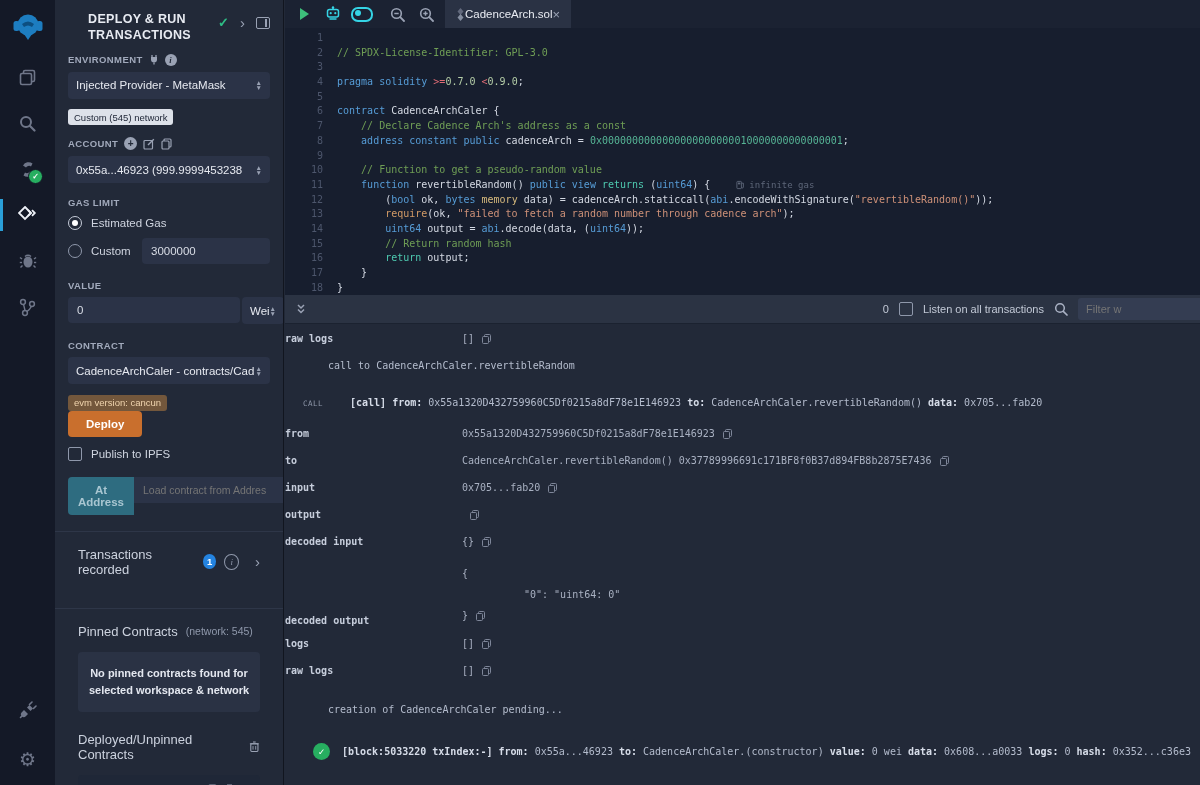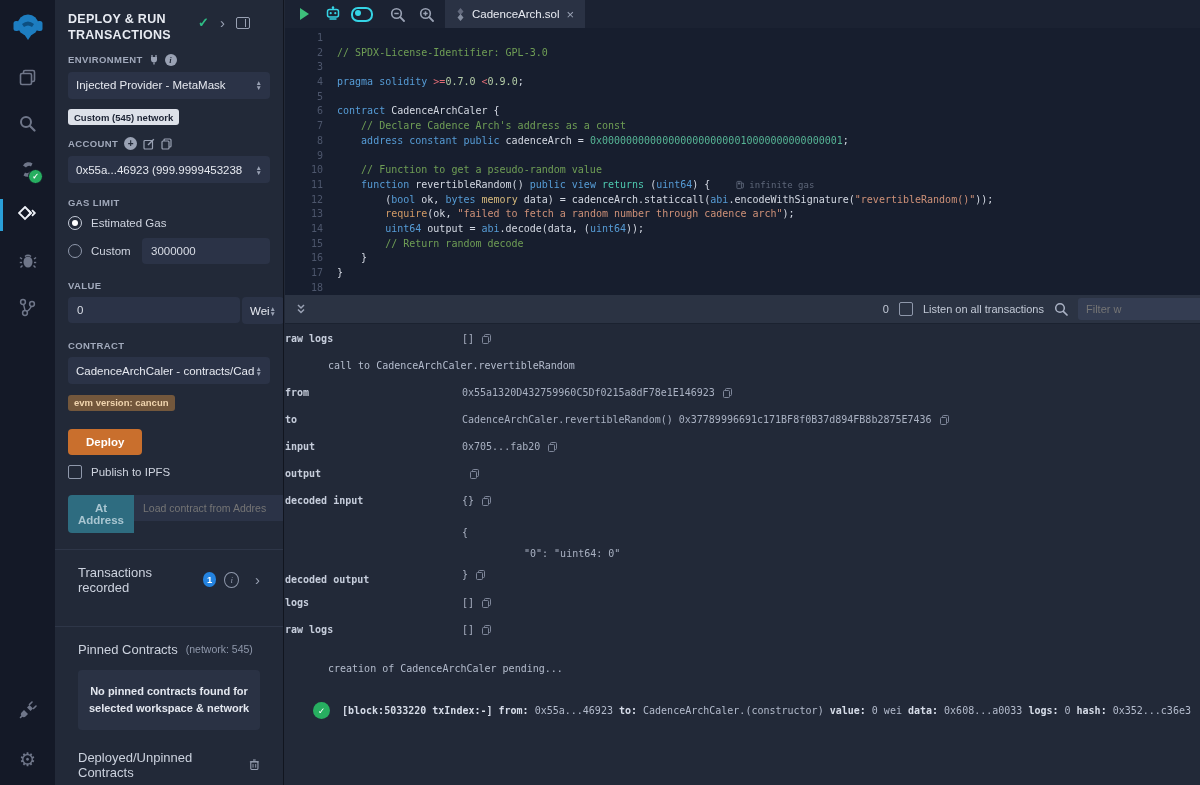--- a/index.html
+++ b/index.html
@@ -14,33 +14,33 @@
   .rail-item{width:55px;height:46px;display:flex;align-items:center;justify-content:center;color:#6f7689;position:relative;cursor:pointer}
   .rail-item.logo{height:54px}
   .rail-item.active{color:#eef1f7}
   .rail-item.active::before{content:'';position:absolute;left:0;top:7px;bottom:7px;width:3px;background:#2a9fd8}
   .rail-spacer{flex:1}
   .badge-check{position:absolute;right:12px;bottom:8px;width:13px;height:13px;border-radius:50%;background:#27ae60;color:#fff;font-size:8px;font-weight:bold;display:flex;align-items:center;justify-content:center;border:1.5px solid #141927}
   .gear-glyph{font-size:19px;line-height:1}
   
   #panel{position:absolute;left:55px;top:0;width:229px;height:785px;background:#222938;border-right:1px solid #11151f;box-sizing:border-box;overflow:hidden}
   .p-pad{padding:0 13px}
-  .p-header{display:flex;justify-content:flex-start;align-items:flex-start;padding:11px 13px 4px}
+  .p-header{display:flex;justify-content:flex-end;align-items:flex-start;padding:11px 13px 4px}
   .p-title{font-size:12.5px;font-weight:bold;letter-spacing:.3px;line-height:1.3;width:130px;text-transform:uppercase;color:#e8ebf2}
   .hdr-icons{display:flex;align-items:center;gap:11px;padding-top:4px}
   .check-g{color:#2ebd85;font-size:13px;font-weight:bold}
   .chev-r{color:#9aa2b4;font-size:15px;line-height:10px}
   .win-icon{width:12px;height:10px;border:1.5px solid #9aa2b4;border-radius:2px;position:relative}
   .win-icon::after{content:'';position:absolute;top:1px;bottom:1px;right:2.5px;width:1.5px;background:#9aa2b4}
   .p-label{font-size:9.5px;letter-spacing:.4px;color:#a2aabc;font-weight:bold;display:flex;align-items:center;gap:6px}
   .mt6{margin-top:6px}.mt8{margin-top:8px}.mt12{margin-top:12px}.mt14{margin-top:14px}.mt16{margin-top:16px}
   .select{background:#2b3347;border-radius:4px;height:27px;display:flex;align-items:center;padding:0 8px;font-size:11.5px;color:#e6e9f0;cursor:pointer}
   .select .txt{flex:1;white-space:nowrap;overflow:hidden}
   .stepper{display:flex;flex-direction:column;align-items:center;color:#9aa2b4;font-size:6.5px;line-height:5px;flex-shrink:0}
-  .chip{display:inline-block;background:#dde1e9;color:#1c2334;font-size:9.5px;font-weight:bold;border-radius:3px;padding:2.5px 6px}
+  .chip{display:inline-block;background:#dde1e9;color:#1c2334;font-size:9.5px;font-weight:normal;border-radius:3px;padding:2.5px 6px}
   .chip.evm{background:#73573c;color:#f0d4ae}
   .icon-s{color:#9aa2b4;cursor:pointer}
   .plus-circle{width:13px;height:13px;border-radius:50%;background:#9aa2b4;color:#222938;font-size:10px;font-weight:bold;display:flex;align-items:center;justify-content:center;line-height:0}
   .info-filled{width:12px;height:12px;border-radius:50%;background:#9aa2b4;color:#222938;font-size:8.5px;font-weight:bold;display:flex;align-items:center;justify-content:center;font-family:"Liberation Serif",serif;font-style:italic}
   .radio-row{display:flex;align-items:center;gap:9px;font-size:11.5px;color:#cfd4df}
   .radio{width:14px;height:14px;border:1px solid #8f98ab;border-radius:50%;box-sizing:border-box;flex-shrink:0;cursor:pointer}
   .radio.on{border-color:#c6ccd8}
   .radio.on::after{content:'';display:block;width:6px;height:6px;margin:3px;border-radius:50%;background:#fff}
   .tinput{background:#2b3347;border:none;border-radius:4px;height:26px;color:#d9dde6;font-size:11.5px;padding:0 9px;box-sizing:border-box;font-family:"Liberation Sans",sans-serif;outline:none}
   .val-row{display:flex;gap:2px}
@@ -60,21 +60,21 @@
   .dep-name{flex:1;font-size{9.5px};font-size:9.5px;font-weight:bold;letter-spacing:.3px;white-space:nowrap;overflow:hidden}
   
   #main{position:absolute;left:285px;top:0;right:0;height:785px;display:flex;flex-direction:column}
   
   #tabbar{height:28px;background:#1b2232;display:flex;align-items:stretch;flex-shrink:0}
   .tb-icons{display:flex;align-items:center;gap:7px;padding:0 8px}
   .tb-btn{width:22px;height:22px;display:flex;align-items:center;justify-content:center;cursor:pointer;color:#9aa2b4}
   .play-tri{width:0;height:0;border-left:9px solid #3dbf7a;border-top:6px solid transparent;border-bottom:6px solid transparent}
   .toggle-pill{width:19px;height:11px;border:2px solid #35d4e5;border-radius:7px;position:relative}
   .toggle-pill::after{content:'';position:absolute;left:2px;top:1.5px;width:6px;height:6px;border-radius:50%;background:#35d4e5}
-  .tab{background:#2a3244;display:flex;align-items:center;gap:7px;padding:7px 11px;font-size:11.5px;color:#e8ebf2;cursor:pointer}
+  .tab{background:#2a3244;display:flex;align-items:center;padding:7px 11px;font-size:11.5px;color:#e8ebf2;cursor:pointer}
   .tab .x{color:#9aa2b4;font-size:13px;cursor:pointer}
   
   #editor{height:267px;background:#171e2e;display:flex;overflow:hidden;flex-shrink:0;font-family:"DejaVu Sans Mono",monospace;font-size:10px;padding-top:3px;box-sizing:border-box}
   .gutter{width:52px;flex-shrink:0;text-align:right;padding-right:14px;box-sizing:border-box;color:#4d566c}
   .gutter .ln{line-height:14.7px;height:14.7px}
   .codecol{flex:1;overflow:hidden}
   .code-line{line-height:14.7px;height:14.7px;white-space:pre}
   .tok-p{color:#d4d9e3}.tok-k{color:#569cd6}.tok-t{color:#4ec9b0}.tok-c{color:#6f9e55}
   .tok-s{color:#ce9178}.tok-n{color:#b5cea8}.tok-h{color:#56b596}.tok-o{color:#e06c75}
   .tok-m{color:#d7ba7d}.tok-r{color:#d19a66}
@@ -260,21 +260,21 @@
       </div>
     <div class="select mt6">
       <span class="txt">CadenceArchCaler - contracts/Cad</span>
       <span class="stepper">
           <span>▲</span>
           <span>▼</span>
         </span>
     </div>
     <div class="mt8"><span class="chip evm">evm version: cancun</span></div>
 
-    <div class="mt8" style="margin-top:18px">
+    <div class="mt8" style="margin-top:0">
       <button class="btn btn-deploy">Deploy</button>
     </div>
     <div class="cb-row" style="margin-top:10px">
       <span class="checkbox"></span>
       <span>Publish to IPFS</span>
     </div>
     <div class="mt16" style="display:flex">
       <button class="btn btn-ataddr">At Address</button>
       <input class="tinput" style="flex: 1 1 0%; border-radius: 0px 4px 4px 0px; font-size: 10.5px; color: rgb(121, 129, 154);" placeholder="Load contract from Addres">
     </div>
@@ -408,21 +408,22 @@
         <div class="code-line">&nbsp;</div>
         <div class="code-line"><span class="tok-c">    // Function to get a pseudo-random value</span></div>
         <div class="code-line"><span class="tok-p">    </span><span class="tok-k">function</span><span class="tok-p"> revertibleRandom() </span><span class="tok-k">public view</span><span class="tok-p"> </span><span class="tok-t">returns</span><span class="tok-p"> (</span><span class="tok-k">uint64</span><span class="tok-p">) {</span><span class="tok-g"><svg width="9" height="10" viewBox="0 0 10 10">
               <rect x="1" y="1" width="5" height="8" rx="0.8" fill="none" stroke="currentColor"></rect>
               <rect x="2.2" y="2.3" width="2.6" height="2" fill="currentColor"></rect>
               <path d="M6.5 3 H8.2 V7.3 a1 1 0 0 1 -2 0" fill="none" stroke="currentColor"></path>
             </svg><span>infinite gas</span></span></div>
         <div class="code-line"><span class="tok-p">        (</span><span class="tok-k">bool</span><span class="tok-p"> ok, </span><span class="tok-k">bytes</span><span class="tok-p"> </span><span class="tok-m">memory</span><span class="tok-p"> data) = cadenceArch.staticcall(</span><span class="tok-k">abi</span><span class="tok-p">.encodeWithSignature(</span><span class="tok-s">"revertibleRandom()"</span><span class="tok-p">));</span></div>
         <div class="code-line"><span class="tok-p">        </span><span class="tok-r">require</span><span class="tok-p">(ok, </span><span class="tok-s">"failed to fetch a random number through cadence arch"</span><span class="tok-p">);</span></div>
         <div class="code-line"><span class="tok-p">        </span><span class="tok-k">uint64</span><span class="tok-p"> output = </span><span class="tok-k">abi</span><span class="tok-p">.decode(data, (</span><span class="tok-k">uint64</span><span class="tok-p">));</span></div>
-        <div class="code-line"><span class="tok-c">        // Return random decode</span></div>
+        <div class="code-line"><span class="tok-c">        // Return random hash</span></div>
+        <div class="code-line"><span class="tok-p">        </span><span class="tok-t">return</span><span class="tok-p"> output;</span></div>
         <div class="code-line"><span class="tok-p">    }</span></div>
         <div class="code-line"><span class="tok-p">}</span></div>
       </div>
   </div>
 
   <div id="termbar">
     <svg width="12" height="12" viewBox="0 0 12 12">
         <polyline points="3,2 6,5 9,2" fill="none" stroke="#9aa2b4" stroke-width="1.5"></polyline>
         <polyline points="3,6.5 6,9.5 9,6.5" fill="none" stroke="#9aa2b4" stroke-width="1.5"></polyline>
       </svg>
@@ -439,20 +440,24 @@
 
   <div id="termbody">
       <div class="t-row">
         <span class="t-label">raw logs</span>
         <span class="t-val"><span>[]</span><span class="cpic"><svg width="9" height="10" viewBox="0 0 9 10">
               <rect x="2.5" y="0.5" width="6" height="7" rx="1" fill="none" stroke="currentColor"></rect>
               <rect x="0.5" y="2.5" width="6" height="7" rx="1" fill="#222938" stroke="currentColor"></rect>
             </svg></span></span>
       </div>
       <div class="t-text">call to CadenceArchCaler.revertibleRandom</div>
+      <div class="t-call">
+        <span class="t-tag">call</span>
+        <span class="t-parts"><span class="b">[call]</span><span class="b"> from:</span><span class="n"> 0x55a1320D432759960C5Df0215a8dF78e1E146923 </span><span class="b">to:</span><span class="n"> CadenceArchCaler.revertibleRandom() </span><span class="b">data:</span><span class="n"> 0x705...fab20</span></span>
+      </div>
       <div class="t-row">
         <span class="t-label">from</span>
         <span class="t-val"><span>0x55a1320D432759960C5Df0215a8dF78e1E146923</span><span class="cpic"><svg width="9" height="10" viewBox="0 0 9 10">
               <rect x="2.5" y="0.5" width="6" height="7" rx="1" fill="none" stroke="currentColor"></rect>
               <rect x="0.5" y="2.5" width="6" height="7" rx="1" fill="#222938" stroke="currentColor"></rect>
             </svg></span></span>
       </div>
       <div class="t-row">
         <span class="t-label">to</span>
         <span class="t-val"><span>CadenceArchCaler.revertibleRandom() 0x37789996691c171BF8f0B37d894FB8b2875E7436</span><span class="cpic"><svg width="9" height="10" viewBox="0 0 9 10">

